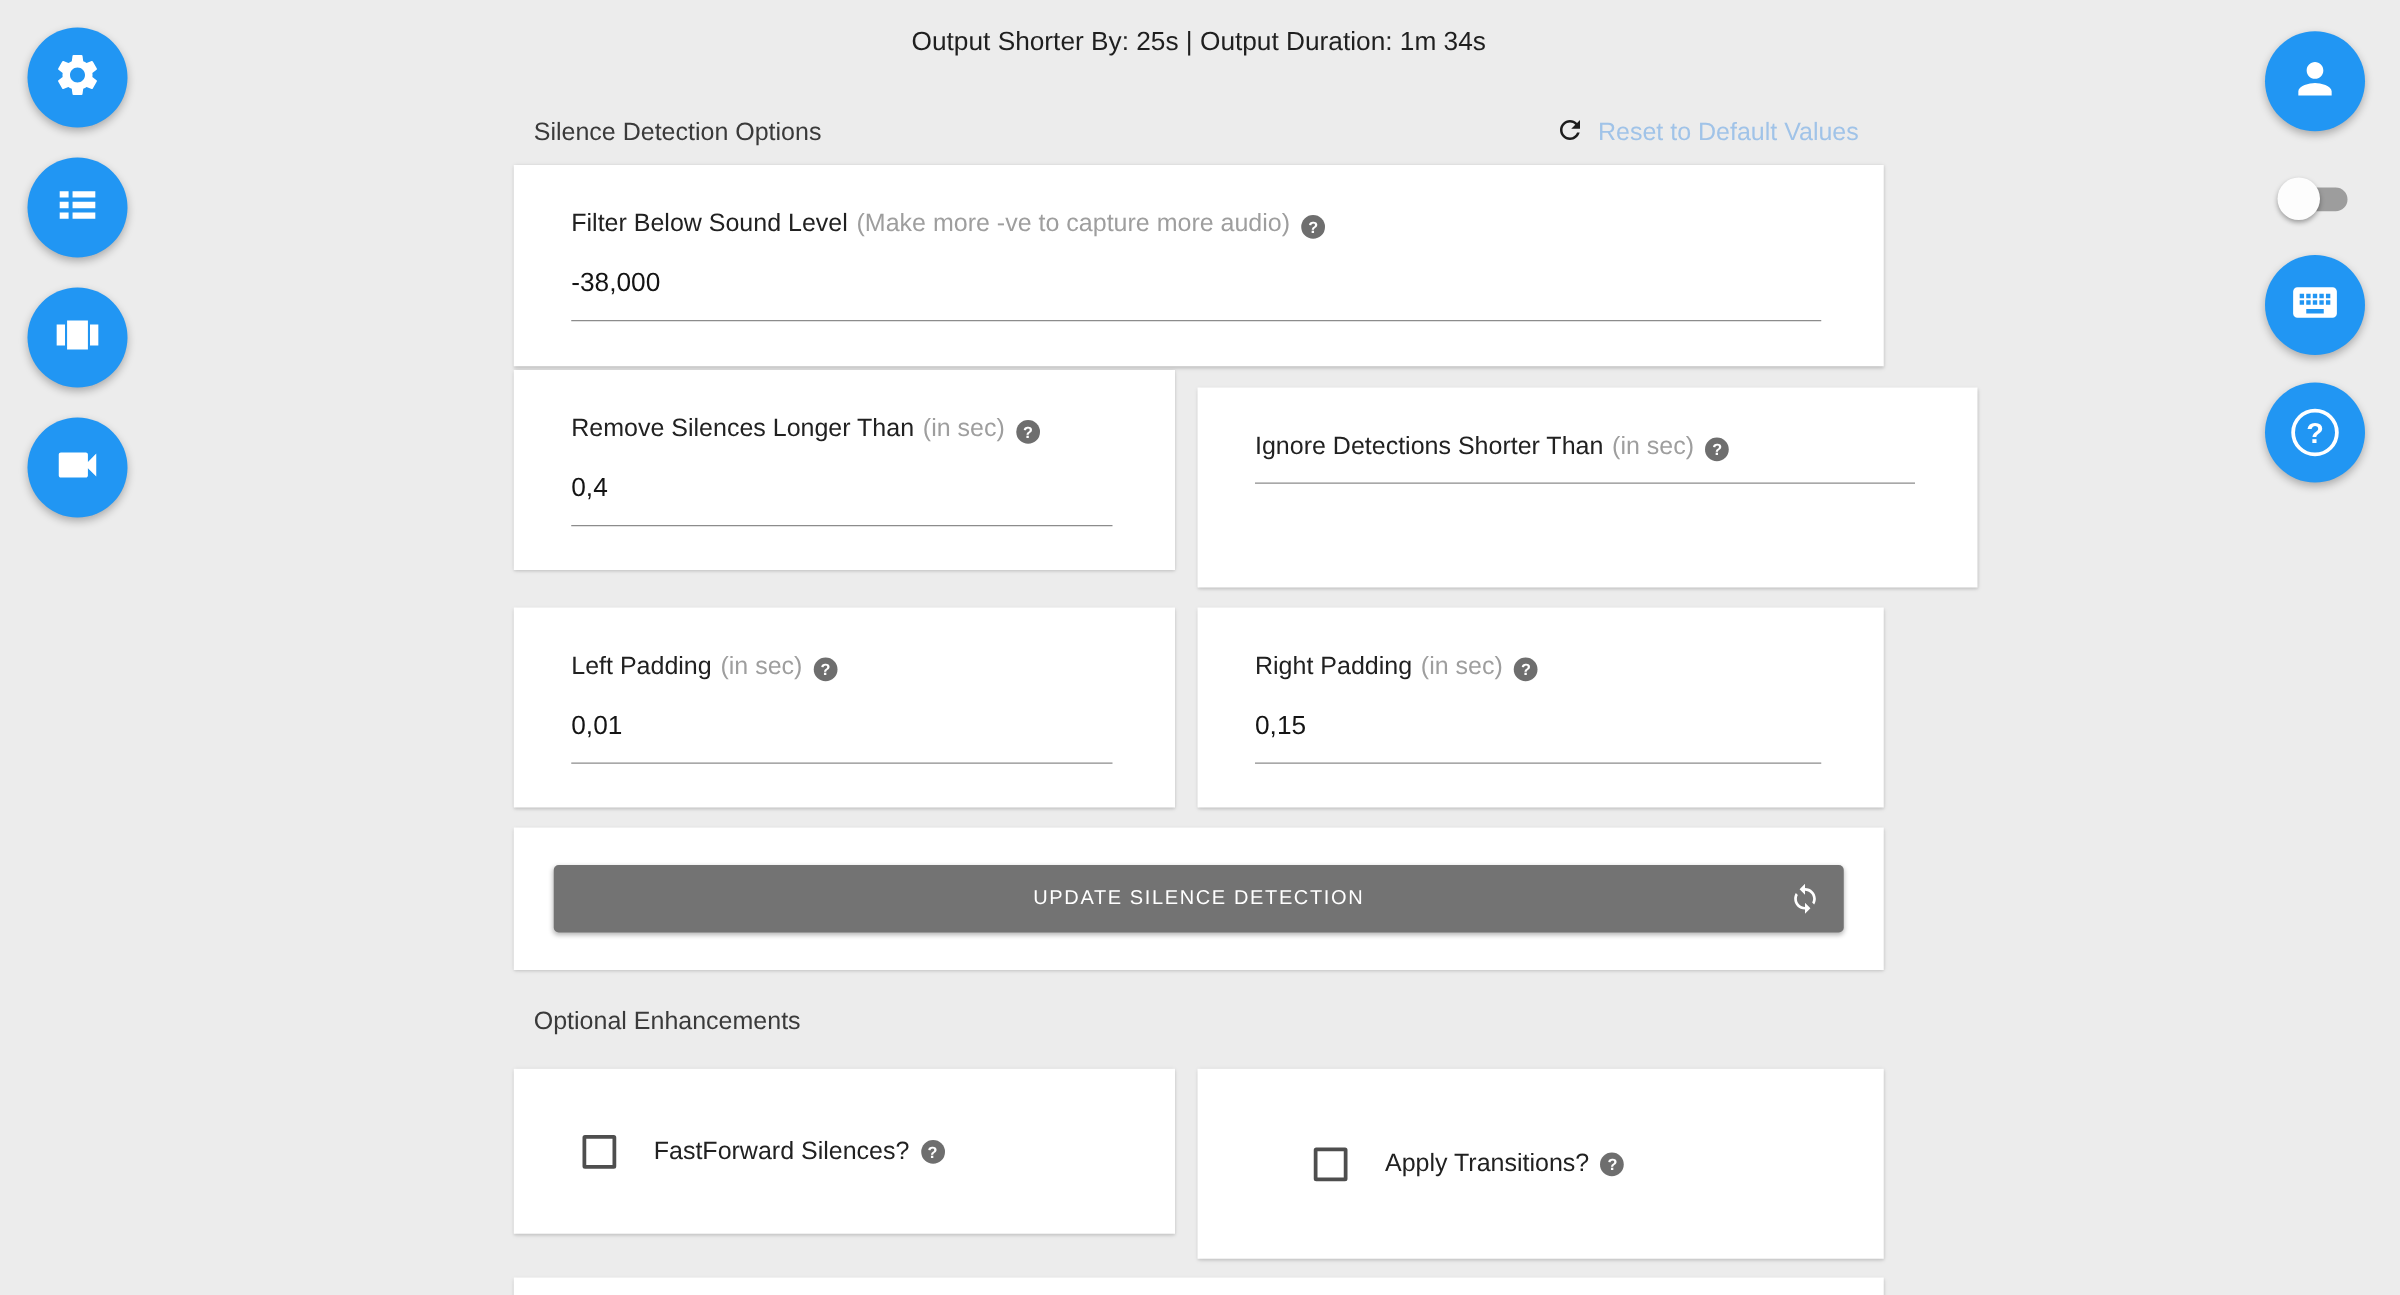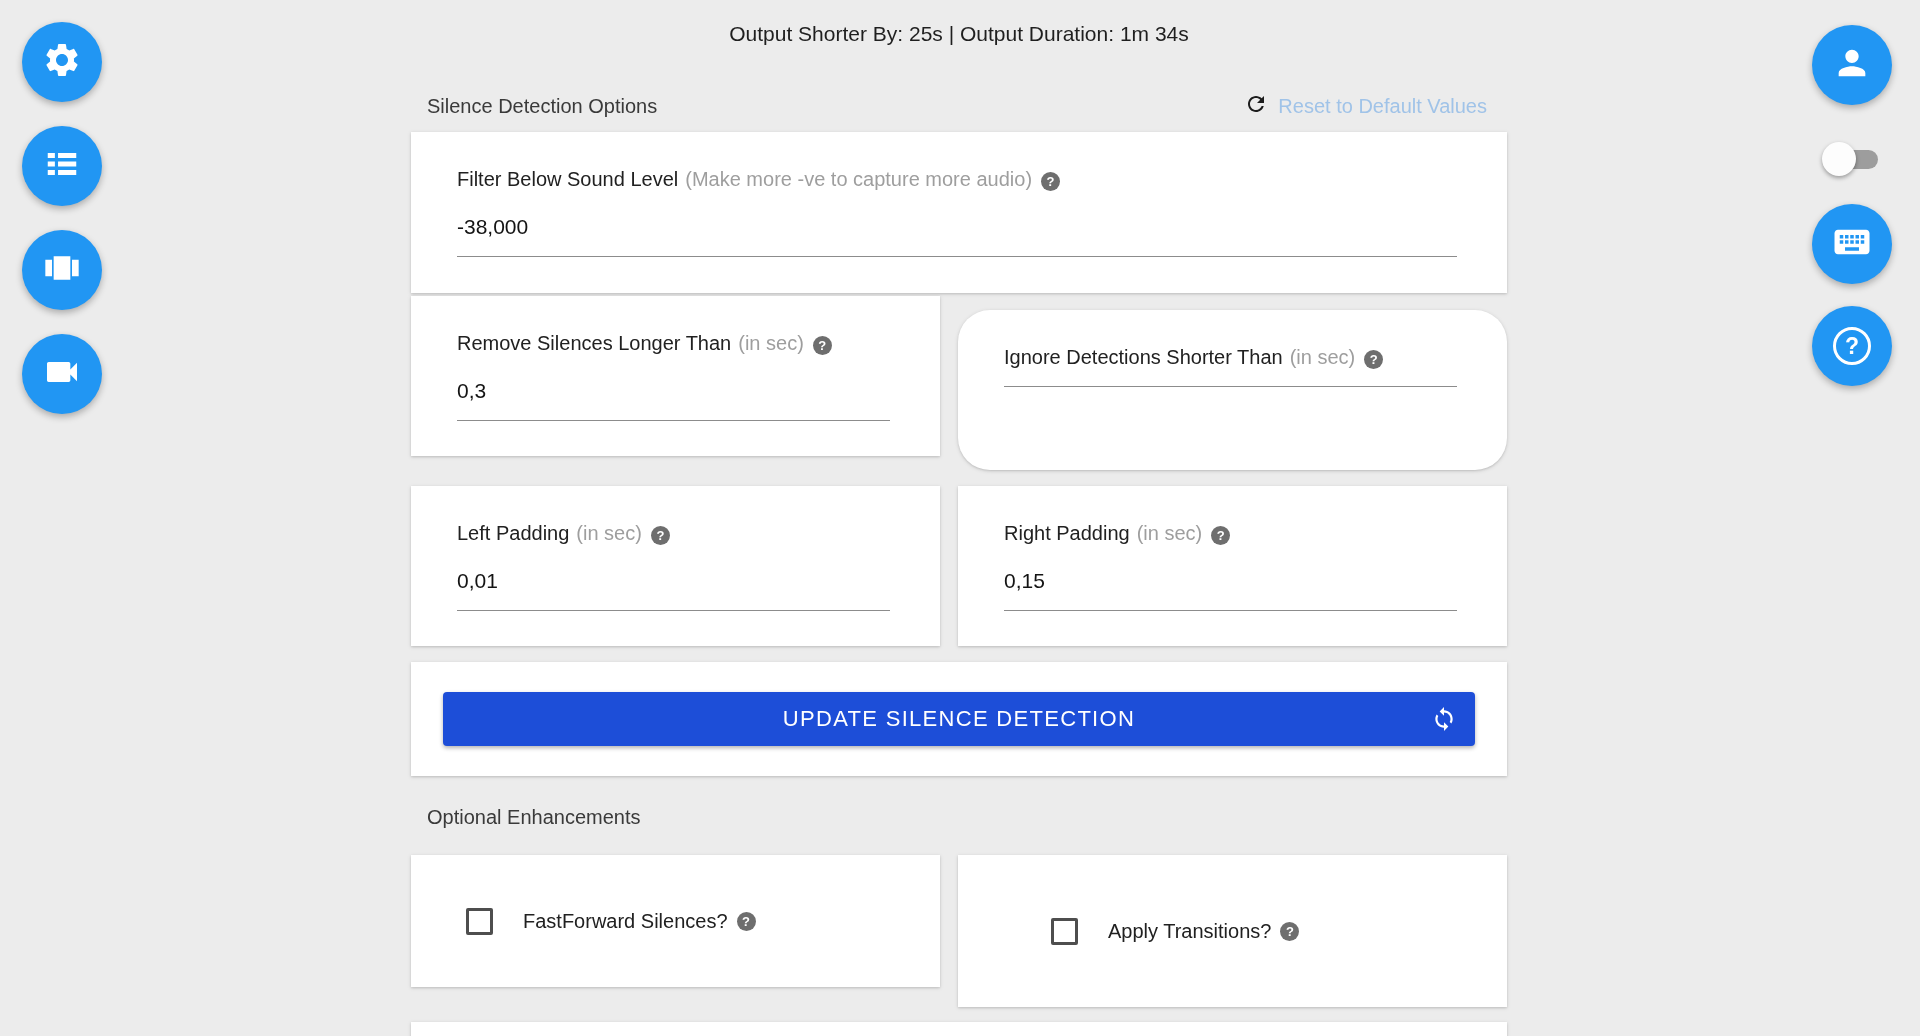--- a/index.html
+++ b/index.html
@@ -82,21 +82,21 @@
   .reset-link svg { fill: #1c1c1c; margin-right: 10px; }
   .reset-text { font-size: 20px; color: #a0c3e8; }
 
   .card {
     position: absolute;
     background: #ffffff;
     box-shadow: 0 1px 4px rgba(0,0,0,0.13), 0 1px 2px rgba(0,0,0,0.10);
   }
   .card-filter   { top: 132px; left: 0; width: 1096px; height: 161px; }
   .card-remove   { top: 296px; left: 0;     width: 529px; height: 160px; }
-  .card-ignore   { top: 310px; left: 547px; width: 549px; height: 160px; border-radius: 32px; }
+  .card-ignore   { top: 310px; left: 547px; width: 624px; height: 160px; }
   .card-leftpad  { top: 486px; left: 0;     width: 529px; height: 160px; }
   .card-rightpad { top: 486px; left: 547px; width: 549px; height: 160px; }
   .card-update   { top: 662px; left: 0; width: 1096px; height: 114px; padding: 30px 32px; }
   .card-ff       { top: 855px; left: 0;     width: 529px; height: 132px; }
   .card-apply    { top: 855px; left: 547px; width: 549px; height: 152px; padding-left: 38px; }
   .card-bottom   { top: 1022px; left: 0; width: 1096px; height: 60px; }
 
   .field-inner { padding: 36px 50px 0 46px; }
   .field-label-row { font-size: 20px; color: #212121; display: flex; align-items: flex-end; }
   .field-hint { color: #9e9e9e; margin-left: 7px; }
@@ -109,24 +109,24 @@
   }
   .field-value {
     margin-top: 24px; font-size: 21px; font-weight: 500; color: #141414;
     cursor: text;
   }
   .field-underline { margin-top: 17px; border-bottom: 1px solid #8c8c8c; }
 
   .update-btn {
     position: relative;
     width: 100%; height: 54px;
-    background: #1d4ed8; border: none; border-radius: 4px;
+    background: #737373; border: none; border-radius: 4px;
     box-shadow: 0 2px 4px rgba(0,0,0,0.3);
     color: #ffffff; font-family: "Liberation Sans", sans-serif;
-    font-size: 22px; font-weight: 500; letter-spacing: 1.3px;
+    font-size: 16px; font-weight: 500; letter-spacing: 1.3px;
     cursor: pointer;
     display: flex; align-items: center; justify-content: center;
   }
   .update-btn svg { position: absolute; right: 18px; top: 14px; fill: #ffffff; }
 
   .check-card-inner {
     height: 100%; display: flex; align-items: center; padding-left: 55px;
   }
   .checkbox {
     width: 27px; height: 27px;
@@ -219,21 +219,21 @@
       </div>
     </div>
 
     <div class="card card-remove">
       <div class="field-inner">
         <div class="field-label-row">
           <span>Remove Silences Longer Than</span>
           <span class="field-hint">(in sec)</span>
           <span class="help-badge">?</span>
         </div>
-        <div class="field-value">0,3</div>
+        <div class="field-value">0,4</div>
         <div class="field-underline"></div>
       </div>
     </div>
 
     <div class="card card-ignore">
       <div class="field-inner">
         <div class="field-label-row">
           <span>Ignore Detections Shorter Than</span>
           <span class="field-hint">(in sec)</span>
           <span class="help-badge">?</span>

